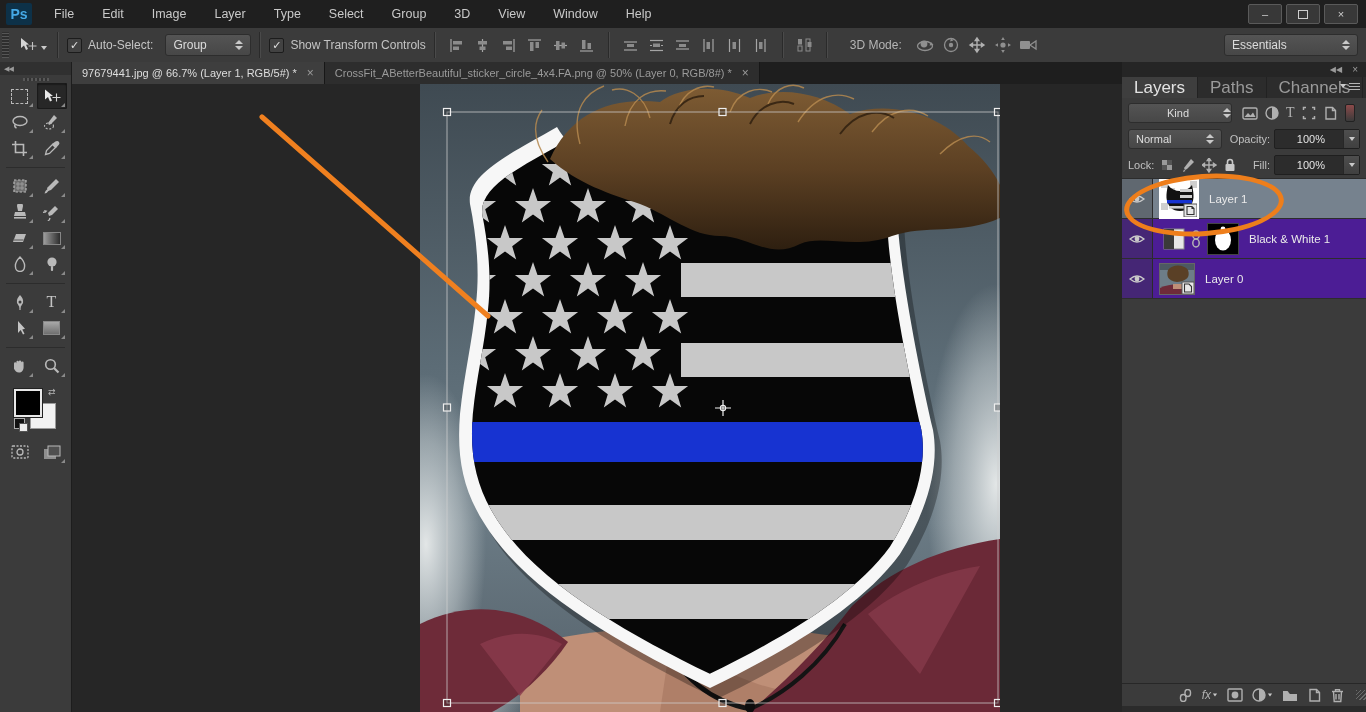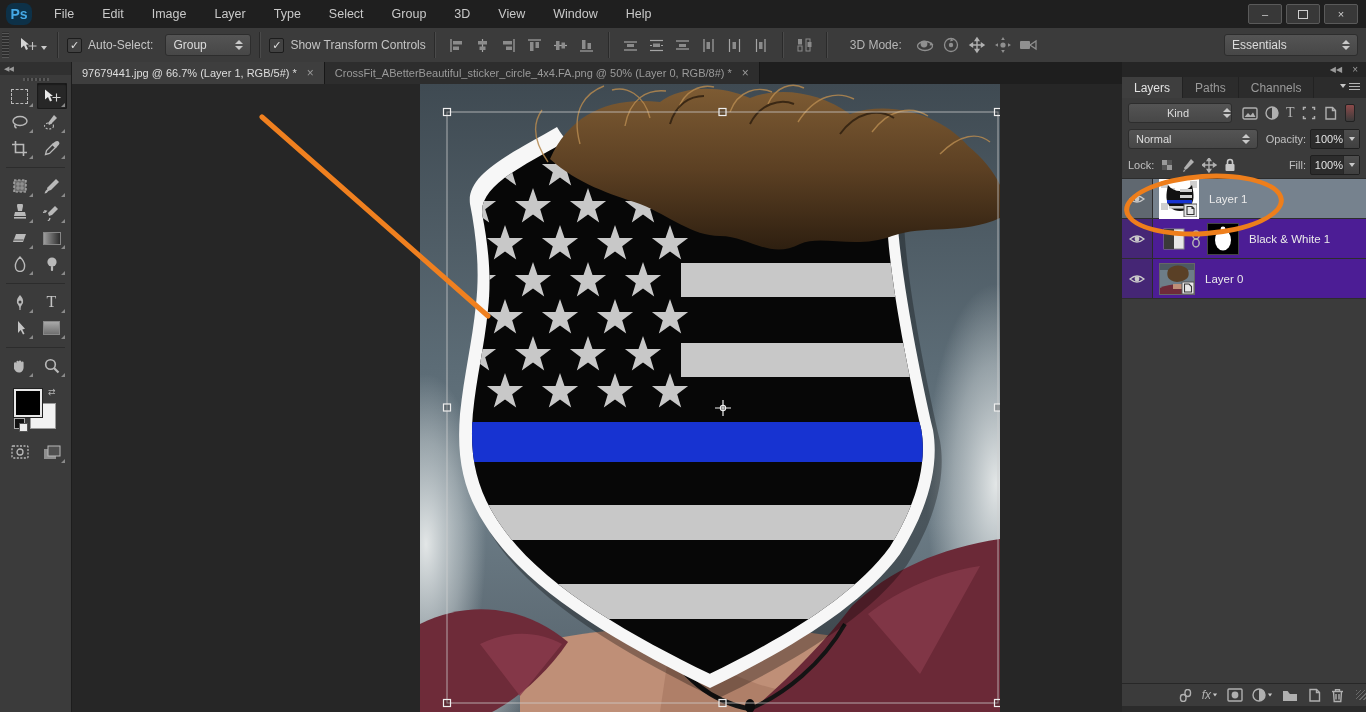--- a/index.html
+++ b/index.html
@@ -2,21 +2,21 @@
 <html><head>
 <meta charset="utf-8">
 <style>
   html,body{margin:0;padding:0;background:#262626;width:1366px;height:712px;overflow:hidden;
     font-family:"Liberation Sans","DejaVu Sans",sans-serif;-webkit-font-smoothing:antialiased;}
   .abs{position:absolute;}
   
   #menubar{left:0;top:0;width:1366px;height:28px;background:#1f1f1f;border-bottom:1px solid #000;
     display:flex;align-items:center;color:#c9c9c9;font-size:12.5px;}
   #pslogo{width:26px;height:22px;margin:0 8px 0 6px;background:#0d3148;color:#45a9e6;font-weight:bold;
-    font-size:14px;display:flex;align-items:center;justify-content:center;border-radius:8px;}
+    font-size:14px;display:flex;align-items:center;justify-content:center;border-radius:2px;}
   .menu-item{padding:6px 14px;height:20px;display:flex;align-items:center;cursor:default;}
   #winbtns{position:absolute;right:8px;top:4px;display:flex;gap:4px;}
   .winbtn{width:32px;height:18px;background:#383838;border:1px solid #5a5a5a;border-radius:2px;
     color:#cfcfcf;display:flex;align-items:center;justify-content:center;font-size:11px;line-height:1;}
   .rest-ic{width:8px;height:7px;border:1px solid #cfcfcf;position:relative;background:#383838;}
   .rest-ic:before{content:"";position:absolute;left:2px;top:-3px;width:8px;height:7px;border:1px solid #cfcfcf;z-index:-1;}
   
   #optionsbar{left:0;top:28px;width:1366px;height:34px;background:#3b3b3b;border-bottom:1px solid #191919;
     display:flex;align-items:center;color:#c4c4c4;font-size:12px;}
   .grip{width:7px;height:26px;margin:0 6px 0 2px;background:repeating-linear-gradient(0deg,#555 0 1px,#2e2e2e 1px 3px);}
@@ -56,27 +56,27 @@
   #minifgbg:after{content:"";position:absolute;right:-4px;bottom:-4px;width:7px;height:7px;background:#eee;border:1px solid #555;}
   #swaparrows{position:absolute;right:2px;top:0;color:#b5b5b5;font-size:9px;}
   
   #main{left:72px;top:84px;width:1050px;height:628px;background:#262626;overflow:hidden;}
   #photo{left:348px;top:0;width:580px;height:628px;}
   #arrow-svg{left:0;top:0;pointer-events:none;}
   
   #dock{left:1122px;top:62px;width:244px;height:650px;background:#3b3b3b;color:#cfcfcf;font-size:11px;}
   #dockhdr{height:15px;background:#252525;display:flex;align-items:center;justify-content:flex-end;gap:10px;padding-right:8px;color:#9a9a9a;font-size:8px;}
   #paneltabs{height:21px;background:#2c2c2c;display:flex;align-items:stretch;position:relative;}
-  .ptab{padding:0 12px;display:flex;align-items:center;color:#9a9a9a;background:#2c2c2c;border-right:1px solid #222;font-size:12px;}
+  .ptab{padding:0 12px;display:flex;align-items:center;color:#9a9a9a;background:#2c2c2c;border-right:1px solid #222;font-size:17px;}
   .ptab.active{background:#3e3e3e;color:#e2e2e2;}
   #pmenu{position:absolute;right:6px;top:4px;display:flex;align-items:center;gap:3px;}
   #pmenu .lines{width:11px;height:9px;background:repeating-linear-gradient(0deg,#b5b5b5 0 1px,transparent 1px 3px);}
   .prow{display:flex;align-items:center;padding:0 6px;position:relative;}
   .valbox{display:flex;align-items:center;height:18px;background:#2c2c2c;border:1px solid #1f1f1f;border-radius:2px;}
-  .valbox .v{padding:0 0;color:#e3e3e3;min-width:32px;text-align:right;}
+  .valbox .v{padding:0 18px;color:#e3e3e3;min-width:32px;text-align:right;}
   .valbox .a{width:15px;height:100%;display:flex;align-items:center;justify-content:center;background:linear-gradient(#4e4e4e,#404040);border-left:1px solid #272727;}
   .lockic{display:flex;align-items:center;justify-content:center;width:18px;height:18px;margin-right:3px;}
   #layerlist{position:relative;background:#4c1d95;}
   .lrow{height:39px;display:flex;align-items:center;border-bottom:1px solid #2d2d2d;position:relative;}
   .lrow.sel{background:#76828e;}
   .eyecell{width:30px;align-self:stretch;display:flex;align-items:center;justify-content:center;border-right:1px solid #2b2b2b;background:rgba(57,57,57,.35);}
   .lname{margin-left:10px;color:#eaeaea;font-size:11.5px;}
   .thumbwrap{margin-left:6px;position:relative;}
   #bottombar{position:absolute;left:0;bottom:6px;width:244px;height:22px;background:#3b3b3b;border-top:1px solid #272727;
     display:flex;align-items:center;justify-content:flex-end;gap:9px;padding-right:14px;}

